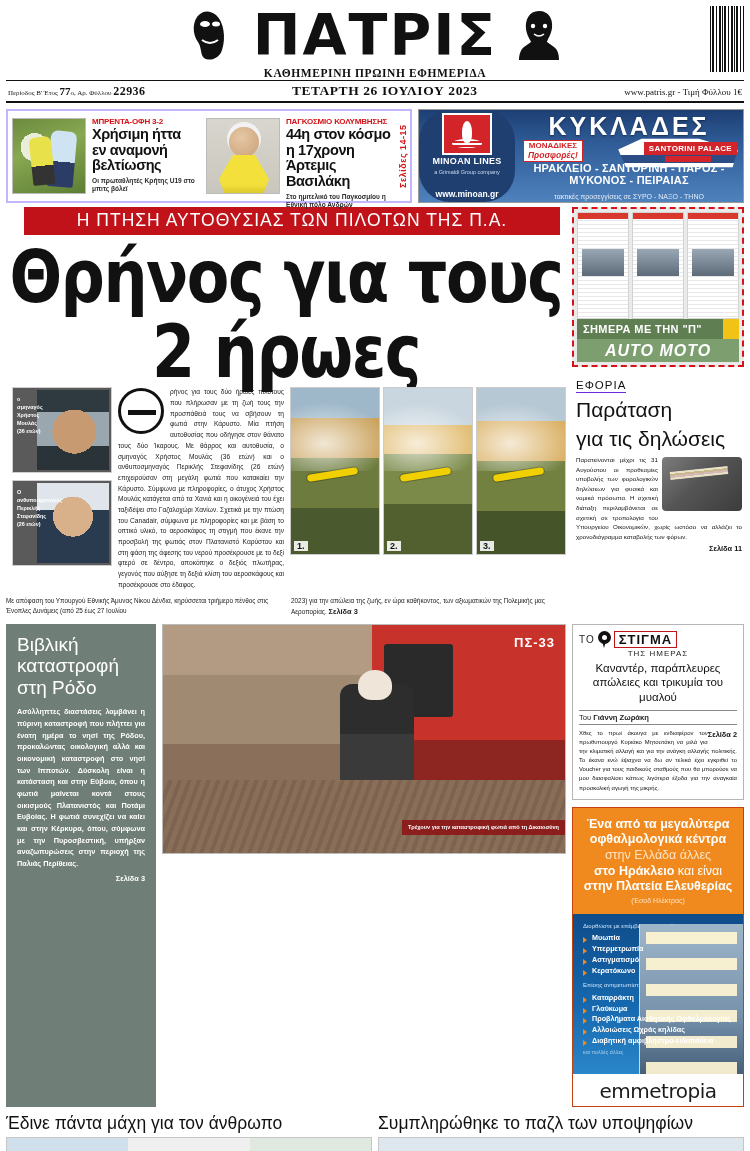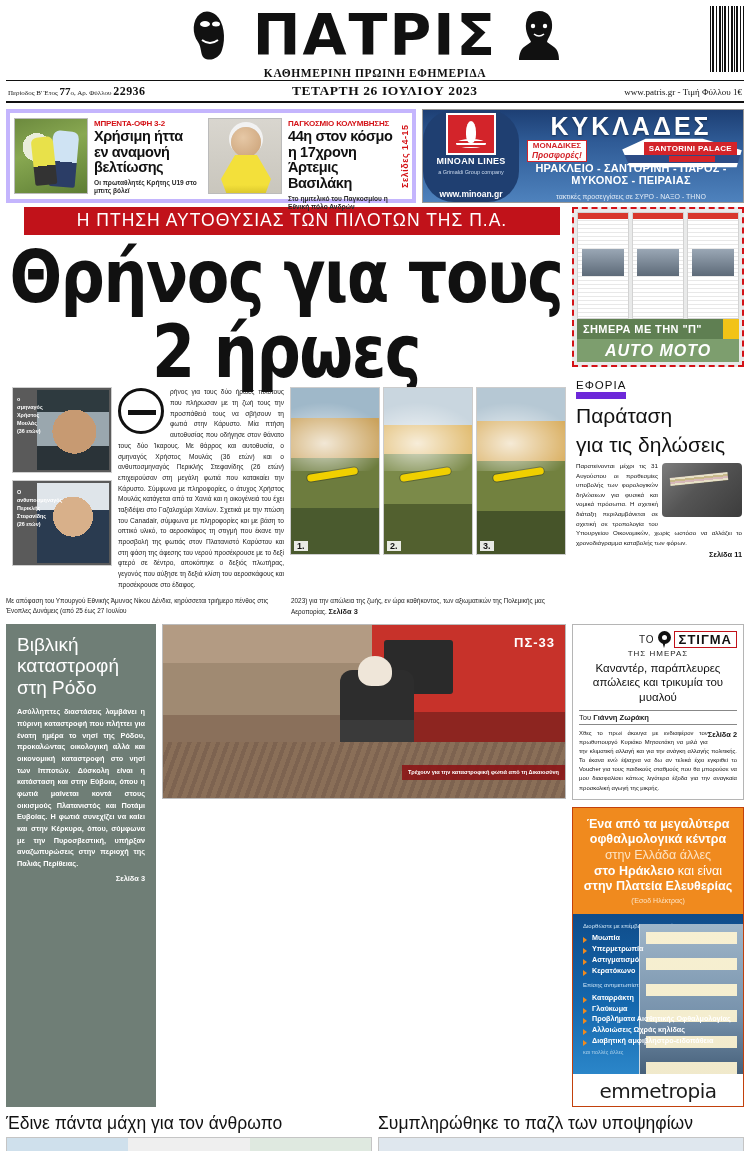--- a/index.html
+++ b/index.html
@@ -79,21 +79,21 @@
 
   
   .promo-row {
     display: flex;
     gap: 6px;
     padding: 6px 6px 0 6px;
     height: 100px;
   }
   .sports-box {
     flex: 0 0 368px;
-    border: 4px solid #c4b5fd;
+    border: 2px solid #c4b5fd;
     display: flex;
     background: #fff;
     position: relative;
   }
   .sports-item { display: flex; padding: 4px; gap: 6px; }
   .sp-photo {
     width: 74px; height: 76px; align-self: center;
     border: 1px solid #bbb;
     overflow: hidden;
     position: relative;
@@ -357,21 +357,21 @@
     font-size: 16px; font-weight: 700; letter-spacing: 1px;
     font-style: italic;
   }
   .am-auto-cars {
     position:absolute; left:3px; right:3px; bottom: 3px; height: 23px;
     background: linear-gradient(90deg,#c9cdd1 0 30%, #7d9e6e 30% 100%);
   }
   .efor-box { padding: 8px 2px 0 4px; }
   .efor-kicker {
     font-size: 11.5px; letter-spacing: 1px; color: #111;
-    border-bottom: 7px solid #6d28d9; display: inline-block; padding-bottom: 1px;
+    border-bottom: 1px solid #6d28d9; display: inline-block; padding-bottom: 1px;
   }
   .efor-head {
     font-size: 21px; line-height: 1.12; color: #111; margin-top: 5px; font-weight: 400;
   }
   .efor-body {
     margin-top: 5px; font-size: 6.2px; line-height: 1.55; text-align: justify; position: relative;
   }
   .wallet {
     float: right; width: 80px; height: 54px; margin: 2px 0 2px 4px;
     background: linear-gradient(135deg,#7d7d7d 0%, #555 45%, #3c3c3c 100%);
@@ -393,21 +393,21 @@
     padding: 10px 11px 10px 11px;
   }
   .rhodes h2 {
     font-size: 19px; font-weight: 400; line-height: 1.15; margin-bottom: 7px;
   }
   .rhodes p {
     font-size: 7.3px; line-height: 1.6; text-align: justify; font-weight: 700;
   }
   .rhodes .pagelink { display: block; text-align: right; margin-top: 4px; }
   .bigphoto {
-    flex: 1; height: 175px; position: relative; overflow: hidden;
+    flex: 1; height: 230px; position: relative; overflow: hidden;
     border: 1px solid #bbb;
     background: linear-gradient(180deg,#b39b83 0 22%, #a08a72 22% 52%, #8a705b 52% 100%);
   }
   .bigphoto .truck {
     position: absolute; right: 0; top: 0; width: 48%; height: 72%;
     background: linear-gradient(180deg,#c7322a 0 70%, #8d2520 70% 100%);
   }
   .bigphoto .truck:after {
     content:""; position:absolute; left:6%; top:12%; width:36%; height:44%;
     background: #2a2a2a; border-radius: 3px;
@@ -432,21 +432,21 @@
   .bigphoto .cap {
     position: absolute; right: 0; bottom: 18px;
     background: rgba(140,20,22,.88); color: #fff;
     font-size: 5.6px; line-height: 1.5; padding: 3px 6px; font-weight: 700;
     text-align: right;
   }
   .stigma-wrap { flex: 0 0 172px; }
   .stigma {
     border: 1px solid #b5b5b5; padding: 6px 6px 6px 6px; background: #fff;
   }
-  .stigma-top { display: flex; align-items: center; justify-content: flex-end; gap: 3px; }
+  .stigma-top { display: flex; align-items: center; justify-content: flex-start; gap: 3px; }
   .stigma-to { font-size: 10px; color: #222; letter-spacing: 1px; }
   .pin { width: 13px; height: 17px; position: relative; }
   .pin:before {
     content:""; position:absolute; left:0; top:0; width:13px; height:13px;
     background:#111; border-radius: 50% 50% 50% 50%;
   }
   .pin:after {
     content:""; position:absolute; left:4.5px; top:10px; width:0;height:0;
     border-left: 2px solid transparent; border-right: 2px solid transparent; border-top: 7px solid #111;
   }

